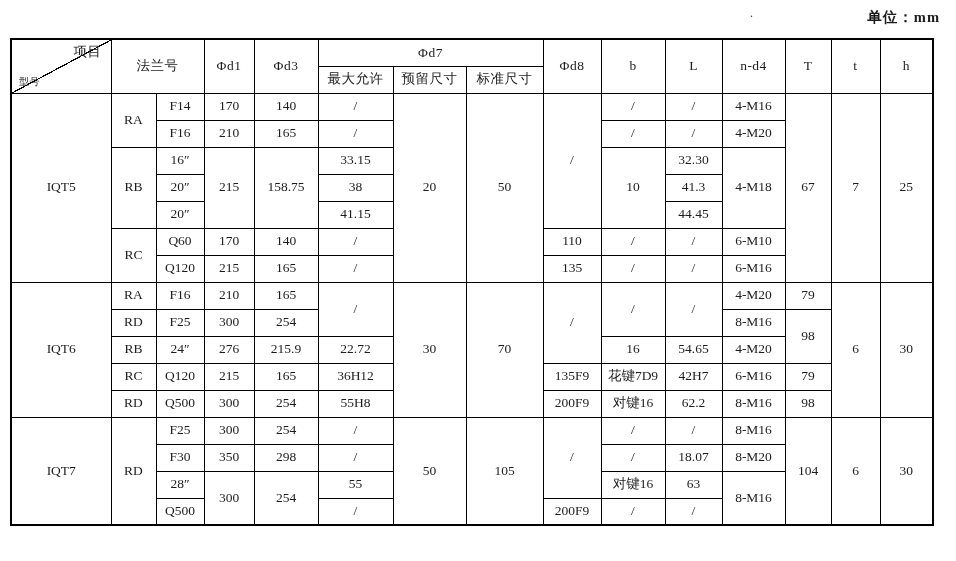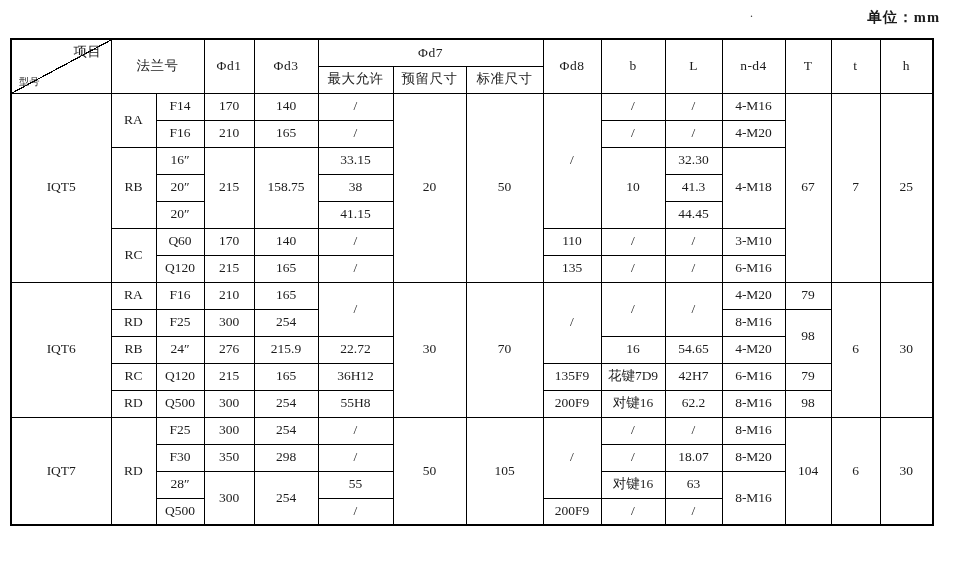--- a/index.html
+++ b/index.html
@@ -170,21 +170,21 @@
     </tr>
     <tr>
       <td rowspan="2">RC</td>
       <td>Q60</td>
       <td>170</td>
       <td>140</td>
       <td>/</td>
       <td>110</td>
       <td>/</td>
       <td>/</td>
-      <td>3-M10</td>
+      <td>6-M10</td>
     </tr>
     <tr>
       <td>Q120</td>
       <td>215</td>
       <td>165</td>
       <td>/</td>
       <td>135</td>
       <td>/</td>
       <td>/</td>
       <td>6-M16</td>

